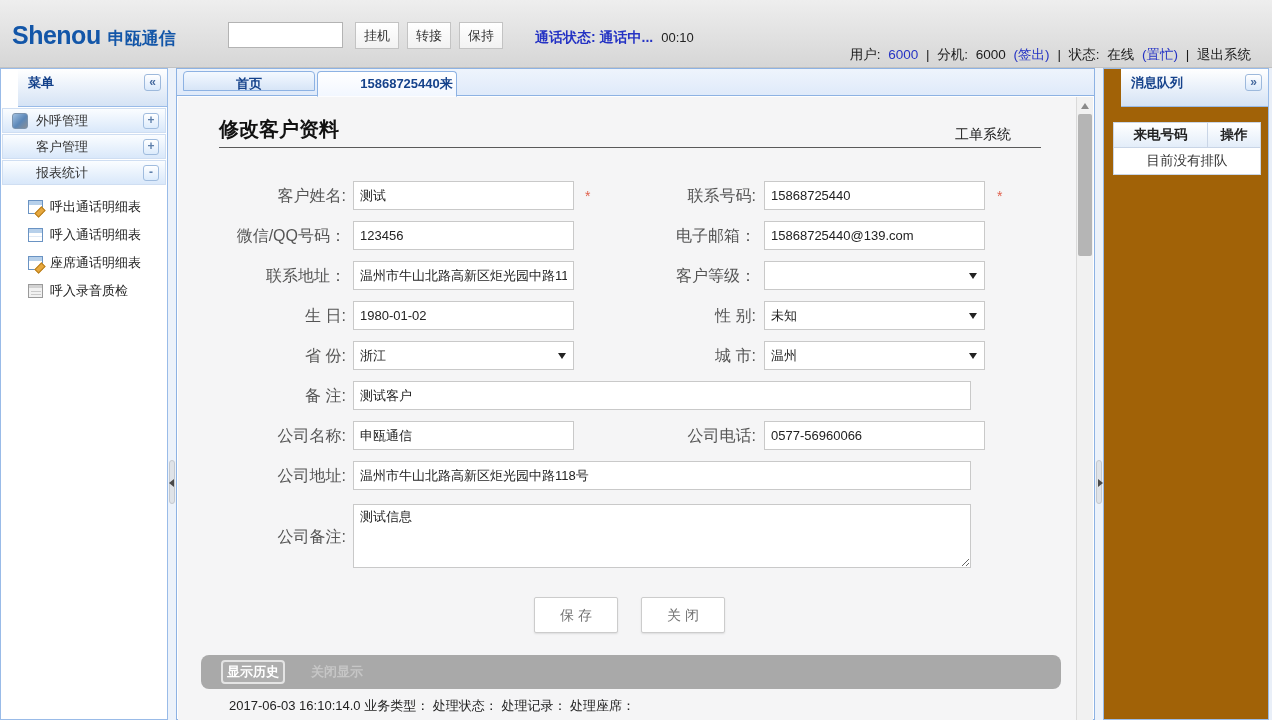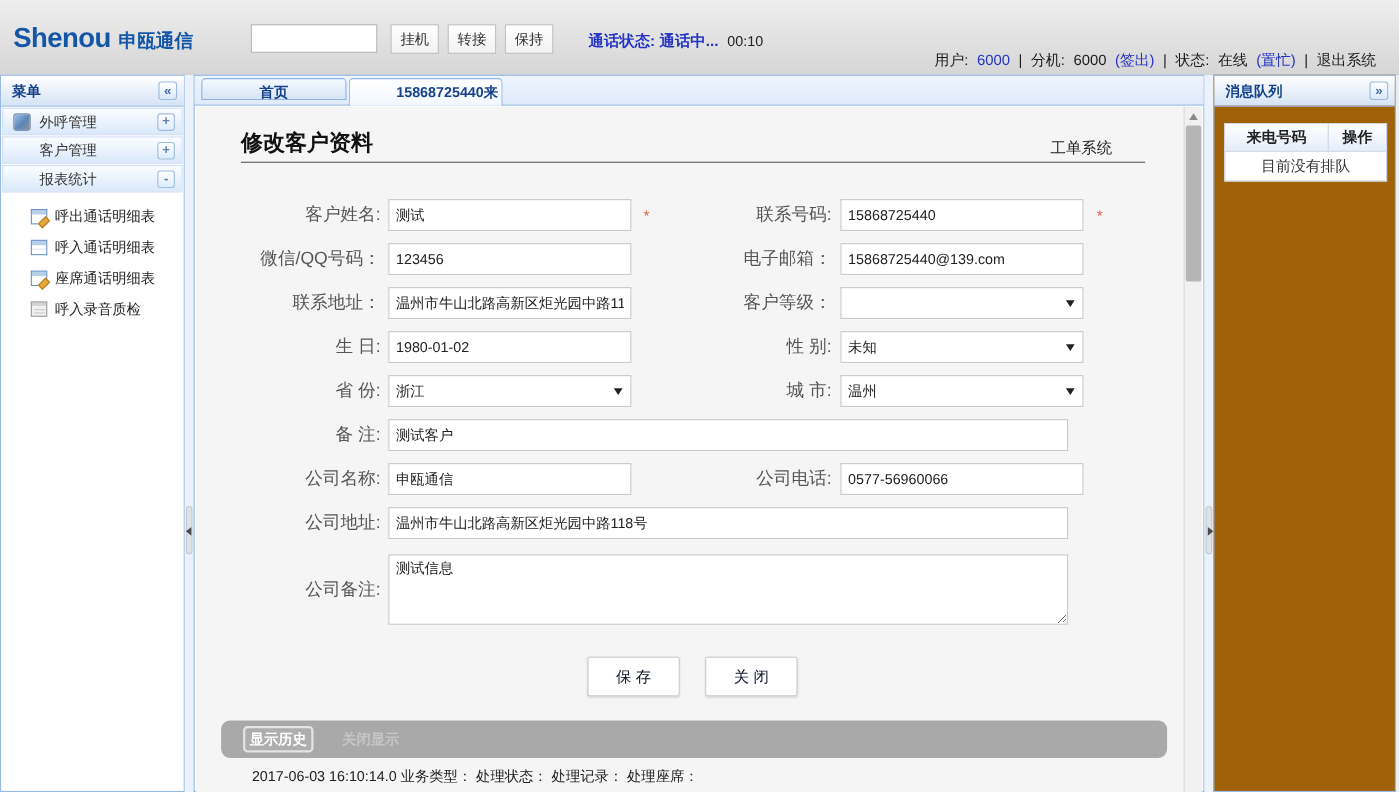--- a/index.html
+++ b/index.html
@@ -18,22 +18,22 @@
   .hdr-btn { position:absolute; top:22px; width:44px; height:27px; background:linear-gradient(#ffffff,#f2f2f2);
              border:1px solid #c3c3c3; font-size:13px; color:#333; text-align:center; line-height:25px; cursor:pointer; }
   .call-status { position:absolute; left:535px; top:29px; font-weight:bold; color:#2533c4; font-size:14px; white-space:nowrap; }
   .call-timer { color:#222; font-weight:normal; font-size:13px; margin-left:8px; }
   .user-info { position:absolute; right:19px; top:46px; font-size:13.5px; color:#1b1b1b; white-space:nowrap; }
   .user-info span { margin:0 2px; }
   .blue-link { color:#2533c4; cursor:pointer; }
   .plain-link { color:#1b1b1b; cursor:pointer; }
 
   
-  .panel-header { height:28px; background:linear-gradient(#ffffff,#d5e3f5); border-bottom:1px solid #99bbe8;
-                  color:#15428b; font-weight:bold; line-height:27px; padding:0 10px; position:relative; font-size:13px; }
+  .panel-header { height:38px; background:linear-gradient(#ffffff,#d5e3f5); border-bottom:1px solid #99bbe8;
+                  color:#15428b; font-weight:bold; line-height:27px; padding:0 10px; position:relative; font-size:13px;margin-left:17px; }
   .mini-btn { position:absolute; right:6px; top:5px; width:17px; height:17px; border:1px solid #9db9dc; border-radius:3px;
               background:linear-gradient(#ffffff,#d9e8fb); color:#466a9f; text-align:center; line-height:14px;
               font-weight:bold; font-size:12px; cursor:pointer; }
 
   
   .sidebar { position:absolute; left:0; top:68px; width:168px; height:652px; background:#fff;
              border:1px solid #99bbe8; }
   .group { height:25px; margin:1px 1px 0 1px; background:linear-gradient(#fbfdff,#d9e8fa); border:1px solid #cfdef2;
            line-height:23px; padding-left:33px; color:#333; position:relative; cursor:pointer; }
   .group-toggle { position:absolute; right:6px; top:4px; width:16px; height:16px; border:1px solid #a0bcde; border-radius:3px;
@@ -86,21 +86,21 @@
   .ftextarea { position:absolute; left:175px; width:618px; height:64px; border:1px solid #c9c9c9; background:#fff;
                font-size:13px; padding:3px 6px; font-family:inherit; color:#222; resize:both; }
   .fselect { position:absolute; width:221px; height:29px; border:1px solid #c9c9c9; background:#fff; cursor:pointer; }
   .fselect.rcol { left:586px; }
   .sel-text { position:absolute; left:6px; top:0; line-height:27px; font-size:13px; color:#222; }
   .sel-arrow { position:absolute; right:7px; top:11px; width:0; height:0;
                border-left:4px solid transparent; border-right:4px solid transparent; border-top:6px solid #222; }
   .req { position:absolute; color:#e0604c; font-size:14px; height:29px; line-height:31px; }
 
   .btn { position:absolute; width:84px; height:36px; background:#fff; border:1px solid #ccc; border-radius:2px;
-         color:#0f172a; font-size:14px; text-align:center; line-height:34px; box-shadow:0 1px 2px rgba(0,0,0,0.10); cursor:pointer; }
+         color:#737373; font-size:14px; text-align:center; line-height:34px; box-shadow:0 1px 2px rgba(0,0,0,0.10); cursor:pointer; }
 
   .hist-bar { position:absolute; left:23px; top:558px; width:860px; height:34px; background:#a9a9a9; border-radius:8px;
               display:flex; align-items:center; padding-left:20px; }
   .hist-show { border:2px solid #e4e4e4; border-radius:4px; color:#fff; font-weight:bold; font-size:13px;
                padding:1px 4px; background:rgba(255,255,255,0.06); cursor:pointer; }
   .hist-hide { color:#c6c6c6; font-weight:bold; font-size:13px; margin-left:26px; cursor:pointer; }
   .hist-row { position:absolute; left:51px; top:600px; font-size:13px; color:#222; white-space:nowrap; }
   .hist-row span { margin-right:0; }
   .hr-time { margin-right:38px; }
   .hr-type { margin-right:14px; }

